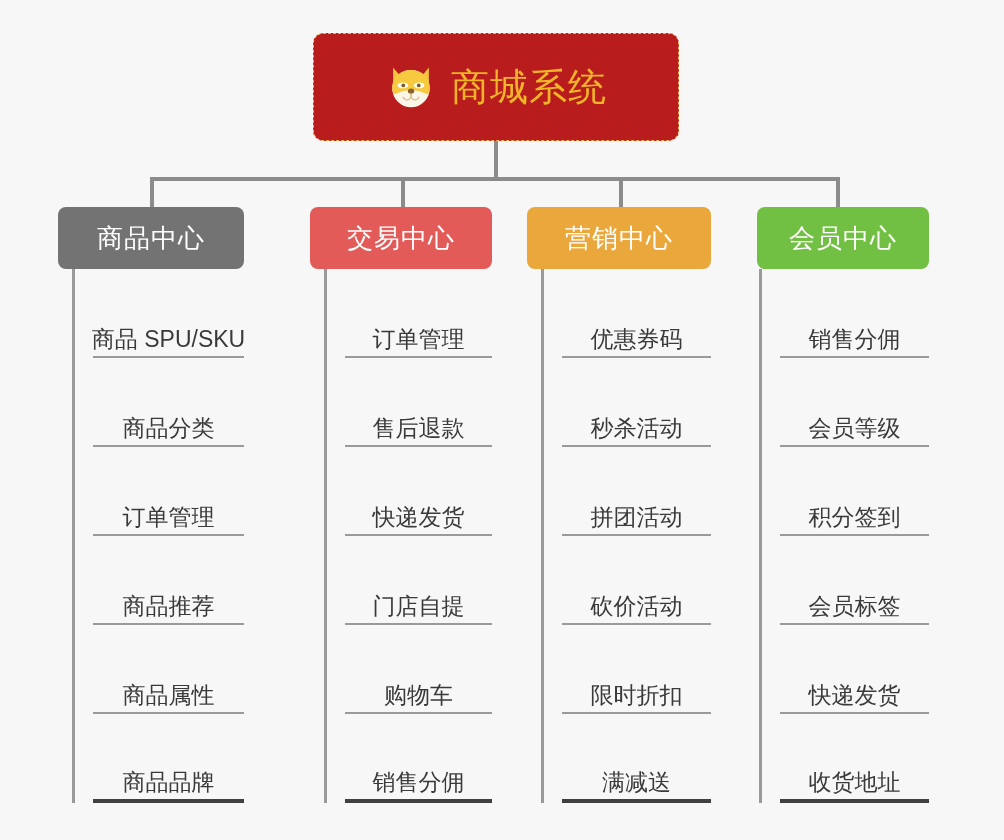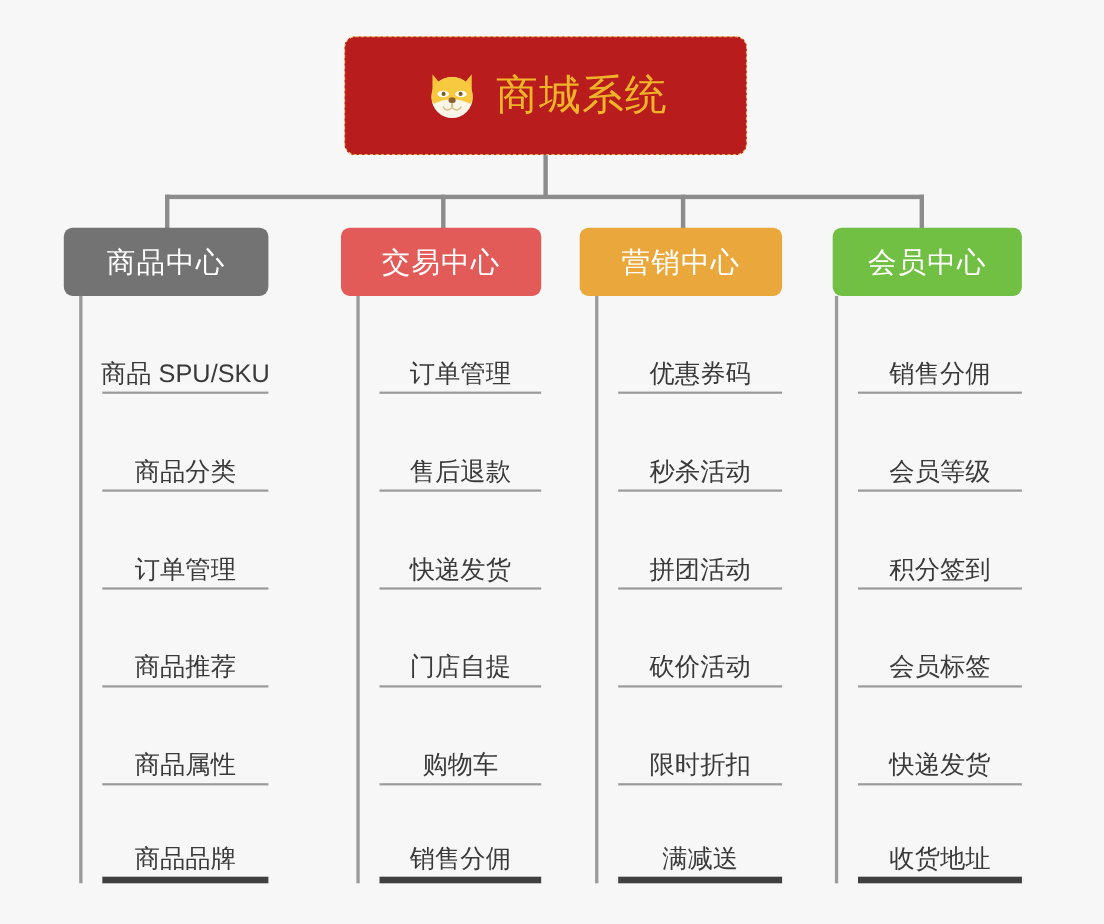--- a/index.html
+++ b/index.html
@@ -112,21 +112,21 @@
     position: relative;
     height: 89px;
     box-sizing: border-box;
     border-bottom: 2px solid #9a9a9a;
     display: flex;
     align-items: flex-end;
     justify-content: center;
     padding-bottom: 4px;
   }
   .leaf-item:last-child {
-    border-bottom: 6px solid #404040;
+    border-bottom: 4px solid #404040;
   }
   .leaf-label {
     font-size: 23px;
     color: #3a3a3a;
     line-height: 1.1;
     white-space: nowrap;
     padding: 0 8px;
   }
 </style>
 </head>

